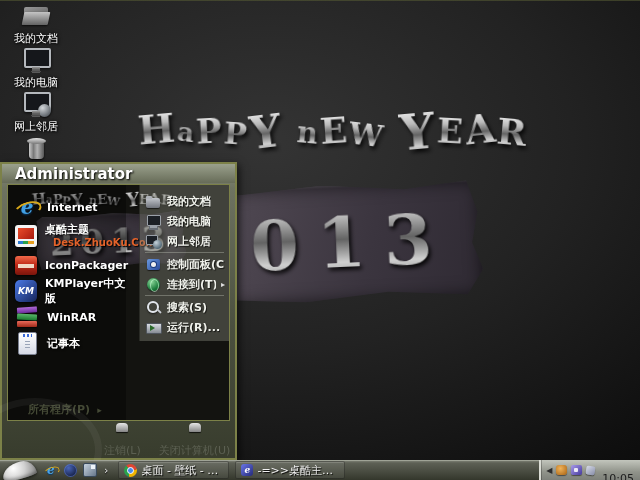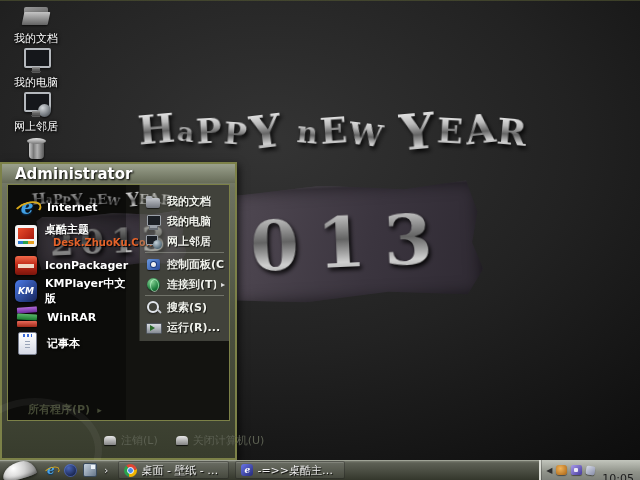--- a/index.html
+++ b/index.html
@@ -108,21 +108,21 @@
   .sico-search::before{content:"";position:absolute;left:2px;top:2px;width:8px;height:8px;border:2px solid #e2e6ec;border-radius:50%;box-shadow:0 1px 2px #0009;}
   .sico-search::after{content:"";position:absolute;left:11px;top:11px;width:6px;height:2px;background:#caced4;transform:rotate(45deg);border-radius:1px;}
   .sico-run::before{content:"";position:absolute;left:1px;top:4px;width:14px;height:9px;background:linear-gradient(180deg,#d8dce2,#868c94);border:1px solid #50565e;border-radius:1px;}
   .sico-run::after{content:"";position:absolute;left:5px;top:6px;border:3px solid transparent;border-left:5px solid #2a6a2a;}
 
   .sm-allprograms{position:absolute;left:20px;bottom:3px;display:flex;align-items:center;gap:7px;font-size:11px;font-weight:bold;color:#454a36;cursor:pointer;}
   .ap-arrow{font-size:9px;color:#454a36;}
 
   .sm-footer{position:absolute;left:0;right:0;bottom:0;height:36px;display:flex;align-items:center;gap:18px;padding-left:102px;box-sizing:border-box;}
   .sm-footer::before{content:"";position:absolute;left:-34px;top:-24px;width:120px;height:90px;border:7px solid rgba(255,255,255,.05);border-radius:50%;pointer-events:none;}
-  .sm-footbtn{display:flex;align-items:center;gap:5px;font-size:11px;color:#5c6052;cursor:pointer;white-space:nowrap;}
+  .sm-footbtn{display:flex;align-items:center;gap:11px;font-size:11px;color:#5c6052;cursor:pointer;white-space:nowrap;flex-direction:column;}
   .fico{width:12px;height:9px;background:linear-gradient(180deg,#e6e6e6,#848484);border-radius:4px 4px 1px 1px;box-shadow:0 1px 1px #000b;}
 
   
   .taskbar{position:absolute;left:0;bottom:0;width:640px;height:20px;background:linear-gradient(180deg,#878a7e 0%,#5d6055 15%,#4a4d42 55%,#34372c 100%);box-shadow:inset 0 1px 0 #9fa396;display:flex;align-items:center;z-index:10;}
   .start-orb{flex:none;width:34px;height:17px;margin:1px 0 0 2px;border-radius:60% 40% 55% 45% / 75% 85% 15% 25%;background:radial-gradient(circle at 35% 30%,#ffffff,#d2d2d2 45%,#8e8e8e 90%);box-shadow:0 1px 3px #000a, inset 0 -2px 3px #0004;transform:rotate(-14deg);cursor:pointer;}
   .quicklaunch{display:flex;align-items:center;gap:6px;margin-left:8px;}
   .ql{flex:none;cursor:pointer;position:relative;}
   .ql-ie{width:14px;height:14px;}
   .ql-ie::before{content:"e";position:absolute;left:3px;top:0;font:bold italic 12px "DejaVu Serif",serif;color:#4aa3e8;text-shadow:0 1px 1px #083a66;}
   .ql-ie::after{content:"";position:absolute;left:0;top:4px;width:14px;height:7px;border:1px solid #d8a81a;border-bottom-color:transparent;border-left-color:transparent;border-radius:50%;transform:rotate(-18deg);}

